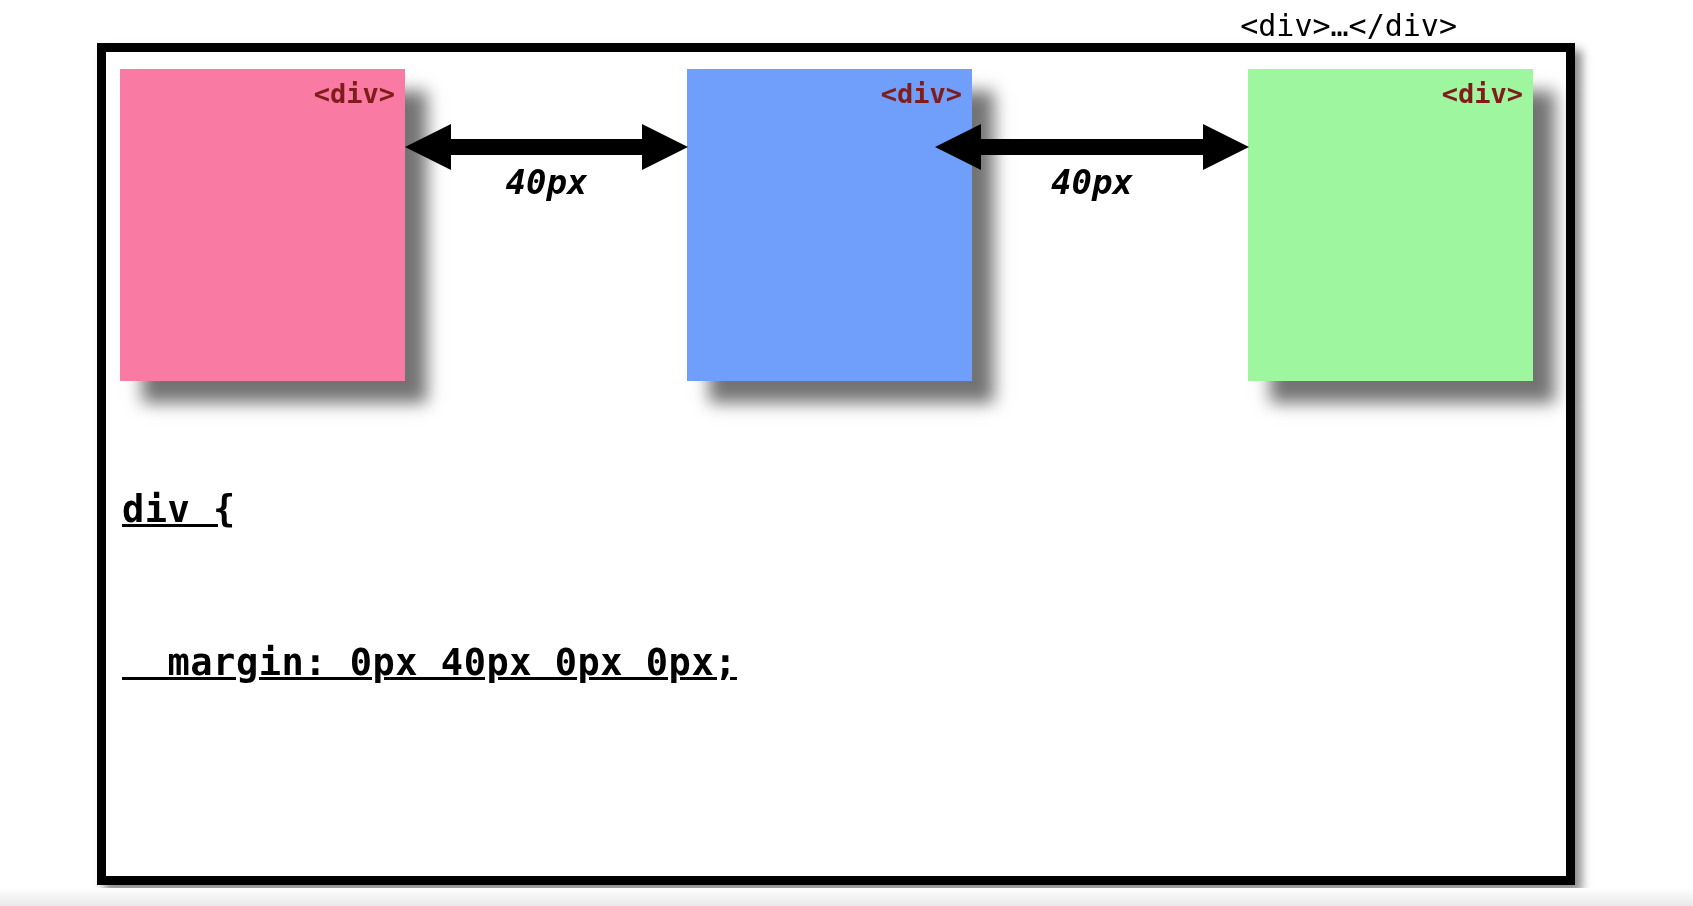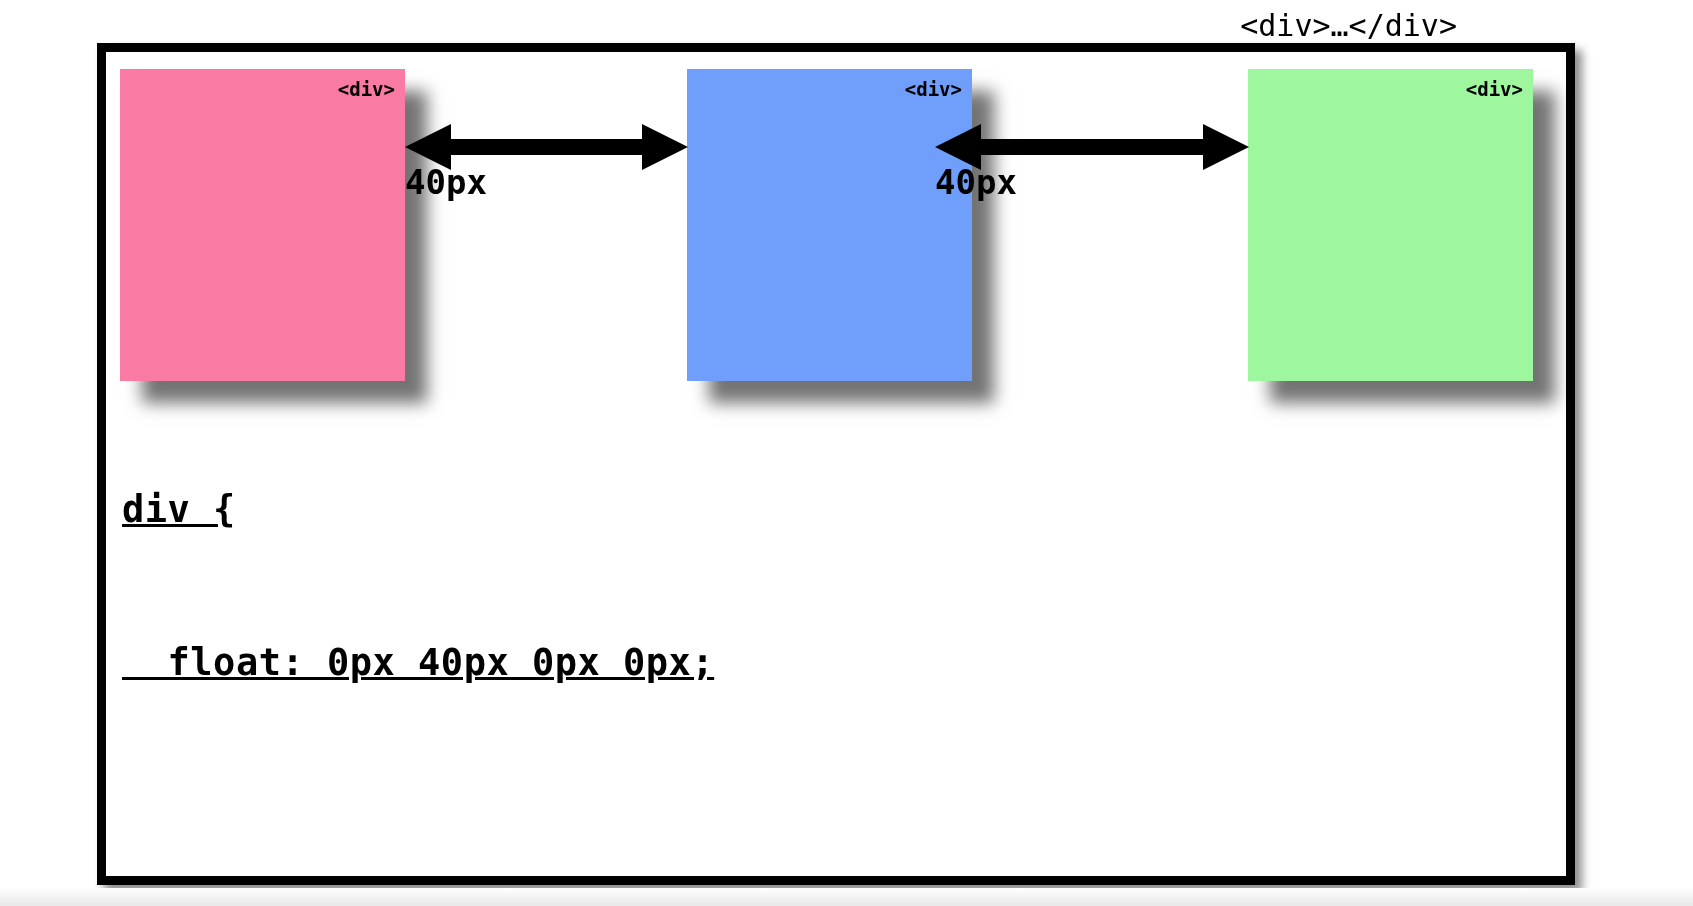--- a/index.html
+++ b/index.html
@@ -64,23 +64,23 @@
     position: absolute;
     top: 17px;
     width: 285px;
     height: 312px;
     box-shadow: 22px 22px 16px rgba(0,0,0,0.55);
   }
   .box-label {
     position: absolute;
     top: 9px;
     right: 10px;
-    font-size: 19px;
+    font-size: 27px;
     font-weight: bold;
-    color: #000000;
+    color: #7f1d1d;
     white-space: nowrap;
     font-family: "DejaVu Sans Mono", "Liberation Mono", monospace;
   }
 
   .box-pink  { left: 14px;  background: #f97ba3; }
   .box-blue  { left: 581px; background: #6f9ffb; }
   .box-green { left: 1142px; background: #9ef79e; }
 
   
   .arrow {
@@ -92,22 +92,24 @@
   .arrow-2 { left: 829px; width: 314px; }
 
   .arrow svg { display: block; }
 
   .arrow-caption {
     position: absolute;
     top: 110px;
     font-size: 34px;
     font-weight: bold;
     color: #000000;
+    text-align: center;
     font-family: "DejaVu Sans Mono", "Liberation Mono", monospace;
     white-space: nowrap;
+    font-style: italic;
   }
   .arrow-caption-1 { left: 299px; width: 283px; }
   .arrow-caption-2 { left: 829px; width: 314px; }
 
   
   .code-block {
     position: absolute;
     left: 16px;
     top: 330px;
     font-family: "DejaVu Sans Mono", "Liberation Mono", monospace;
@@ -149,21 +151,21 @@
 
     <div class="arrow arrow-2">
       <svg width="314" height="46" viewBox="0 0 314 46">
         <path d="M0 23 L46 0 L46 15 L268 15 L268 0 L314 23 L268 46 L268 31 L46 31 L46 46 Z" fill="#000000"></path>
       </svg>
     </div>
     <div class="arrow-caption arrow-caption-2">40px</div>
 
     <div class="code-block">
       <div class="code-line">div {</div>
-      <div class="code-line">  float: 0px 40px 0px 0px;</div>
+      <div class="code-line">  margin: 0px 40px 0px 0px;</div>
       
       
       
       
       
     </div>
 
   </div>
 </div>
 

